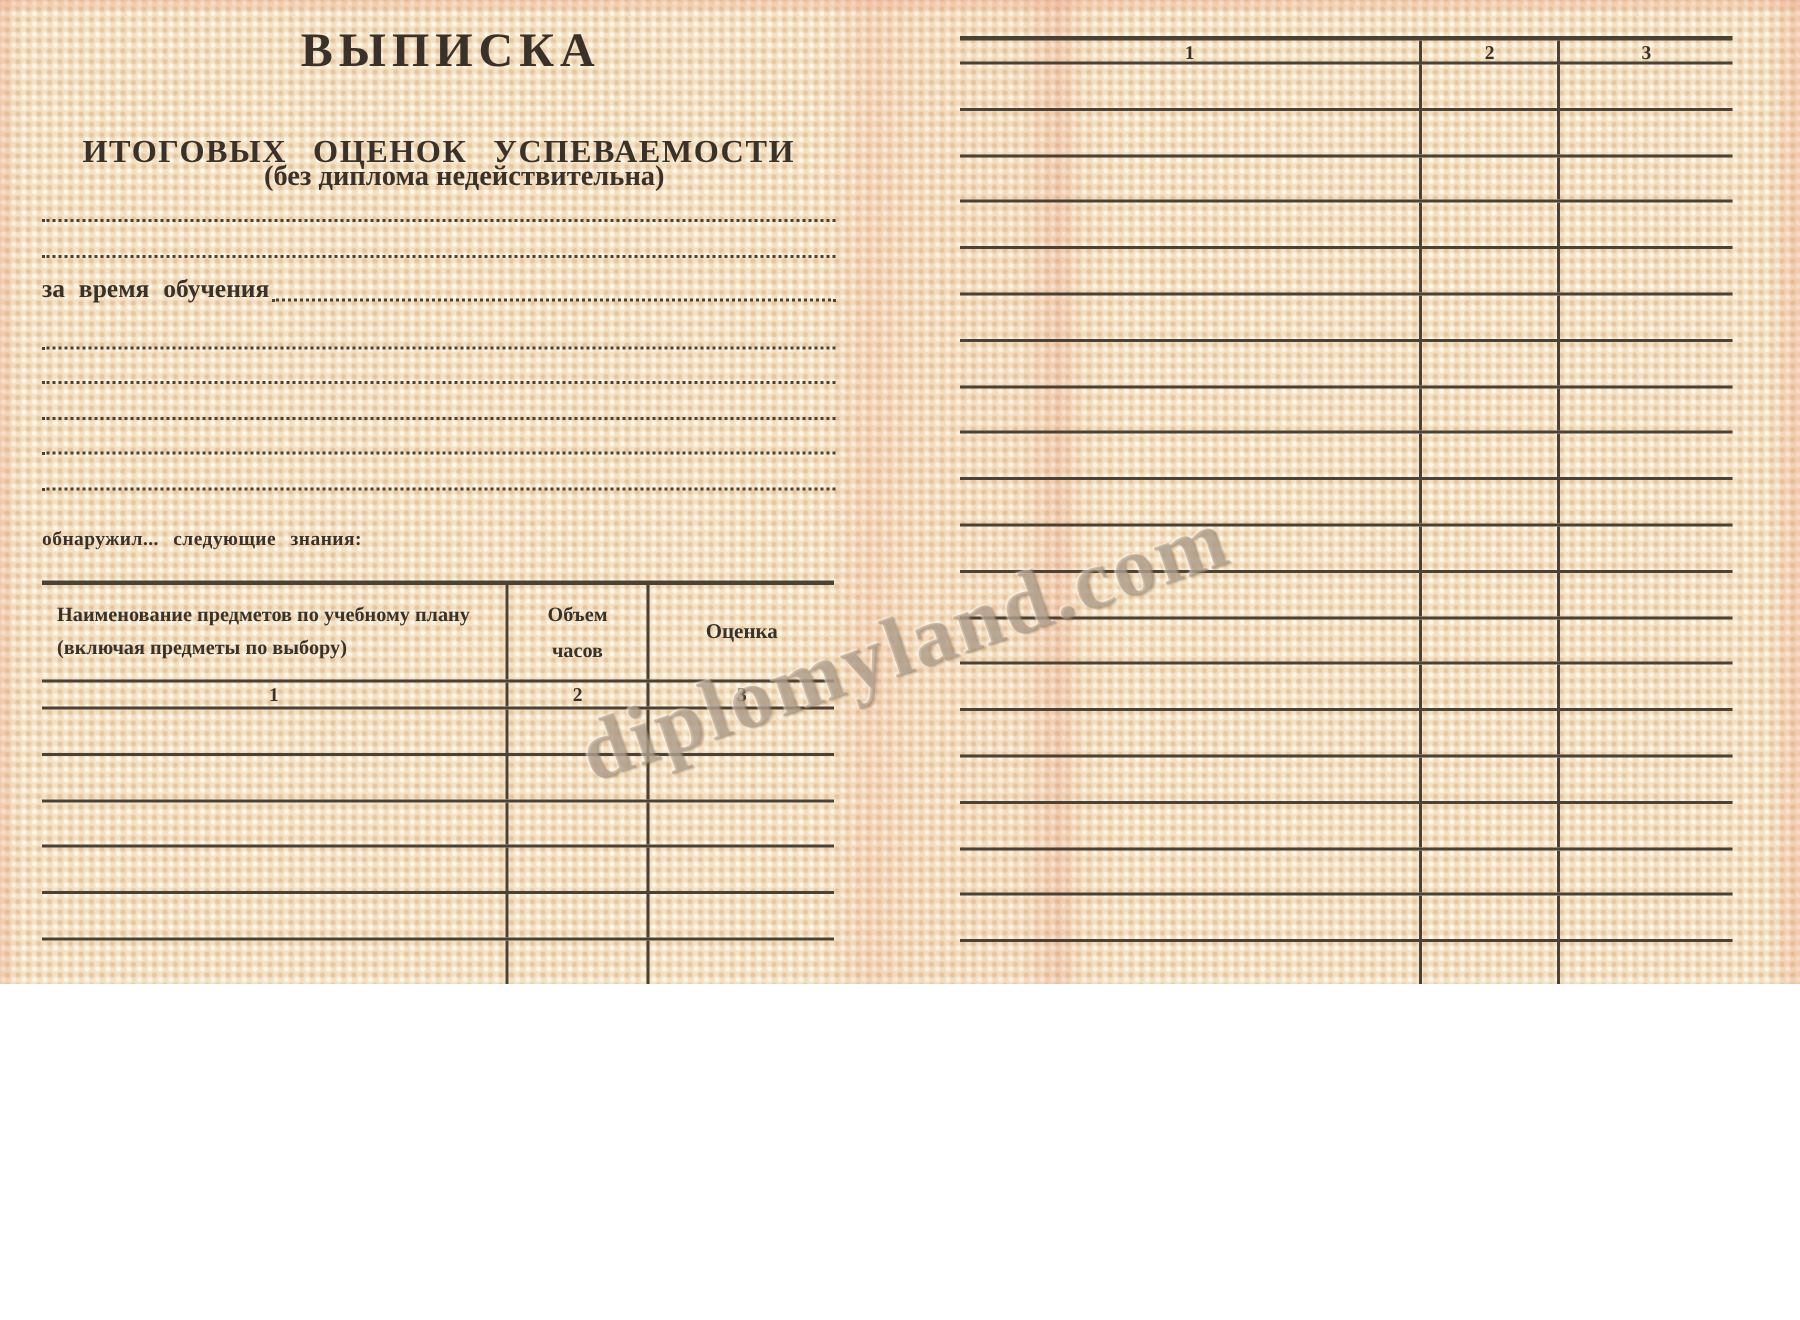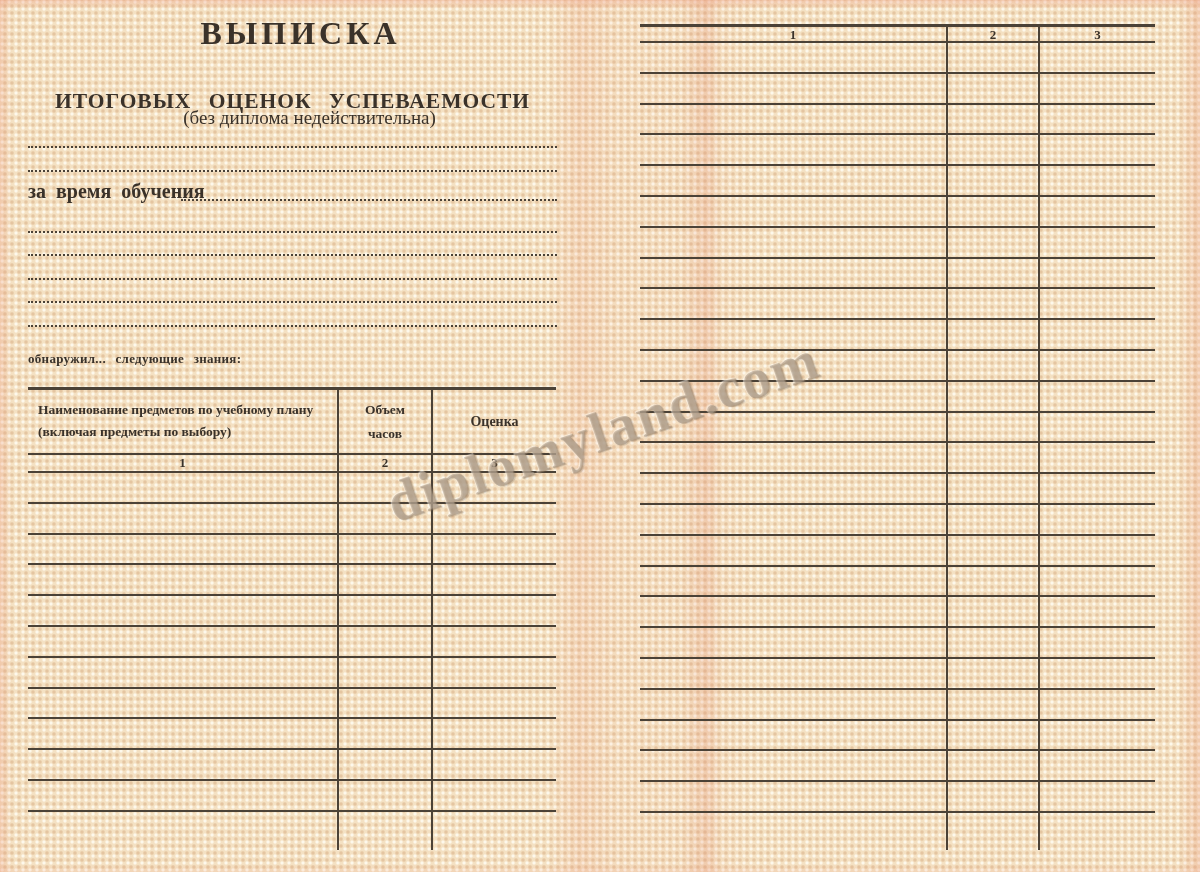--- a/index.html
+++ b/index.html
@@ -1,20 +1,20 @@
 <!DOCTYPE html>
 <html style="--paper: #f4e1c3; --ink: #3a322a; --line: #4b4237; --watermark: rgba(153,132,112,0.46);"><head>
 <meta charset="utf-8">
 <style>
   * { margin:0; padding:0; box-sizing:border-box; }
   html,body { width:1200px; height:880px; }
   body { font-family:"Liberation Serif","DejaVu Serif",serif; }
 
   .sheet{
-    position:relative; width:1200px; height:872px; overflow:hidden;
+    position:relative; width:1200px; height:656px; overflow:hidden;
     background-color:#f4e1c3;
     background-image:
       linear-gradient(180deg, rgba(234,150,120,0.38) 0px, rgba(234,150,120,0) 9px,
                        rgba(234,150,120,0) 864px, rgba(234,150,120,0.34) 880px),
       linear-gradient(90deg, rgba(234,150,120,0.32) 0px, rgba(234,150,120,0) 12px,
                        rgba(234,150,120,0) 548px, rgba(236,152,122,0.18) 580px,
                        rgba(236,152,122,0.07) 615px, rgba(236,152,122,0.05) 680px,
                        rgba(228,138,110,0.25) 707px, rgba(236,152,122,0.06) 720px,
                        rgba(234,150,120,0) 755px, rgba(234,150,120,0) 1178px,
                        rgba(234,150,120,0.30) 1200px),
@@ -30,31 +30,31 @@
   .lp-title{ top:15px; left:28px; width:529px; text-align:center; text-indent:16px;
              font-size:32px; font-weight:bold; letter-spacing:4px; }
   .lp-subtitle{ top:50px; left:28px; width:529px; text-align:center;
              font-size:21.5px; font-weight:bold; letter-spacing:1px; word-spacing:11px;margin-top:39px; }
   .lp-diploma-row{ top:80px; left:68px; width:489px; height:23px; }
   .dip-label{ position:absolute; left:0; bottom:0; font-size:21.5px; font-weight:bold; word-spacing:8px; }
   .num-sign{ position:absolute; left:318px; bottom:0; font-size:21.5px; font-weight:bold; }
   .num-leader{ position:absolute; left:348px; right:10px; bottom:3px;
                border-bottom:2.5px dotted var(--line); }
   .lp-validity{ top:107px; left:28px; width:529px; text-align:center; text-indent:34px;
-                font-size:19px; font-weight:normal; }
+                font-size:19px; font-weight:bold; }
 
   .dots-group{ left:28px; width:529px; display:flex; flex-direction:column; }
   .dots-a{ top:124px; }
   .dots-b{ top:209px; }
   .dline{ border-bottom:2px dotted var(--line); }
   .dline-a{ height:24px; }
   .dline-b{ height:23.5px; }
 
   .lp-study-row{ top:184px; left:28px; width:529px; height:19px; }
-  .study-label{ position:absolute; left:0; bottom:0; font-size:20px; font-weight:bold; word-spacing:5px; }
+  .study-label{ position:absolute; left:0; bottom:0; font-size:17px; font-weight:bold; word-spacing:5px; }
   .study-leader{ position:absolute; left:153px; right:0; bottom:2px;
                  border-bottom:2px dotted var(--line); }
   .lp-knowledge{ top:351px; left:28px; font-size:13px; font-weight:bold;
                  word-spacing:6px; letter-spacing:0.3px; }
 
   
   .lp-table{ top:387px; left:28px; width:528px; }
   .l-grid{ display:grid; grid-template-columns:311px 94px 123px; }
   .r-grid{ display:grid; grid-template-columns:308px 92px 115px; }
   .cell{ border-right:2px solid var(--line); }

